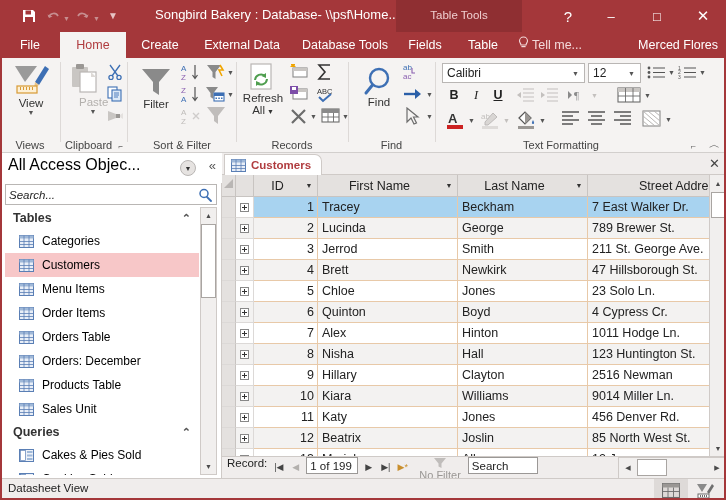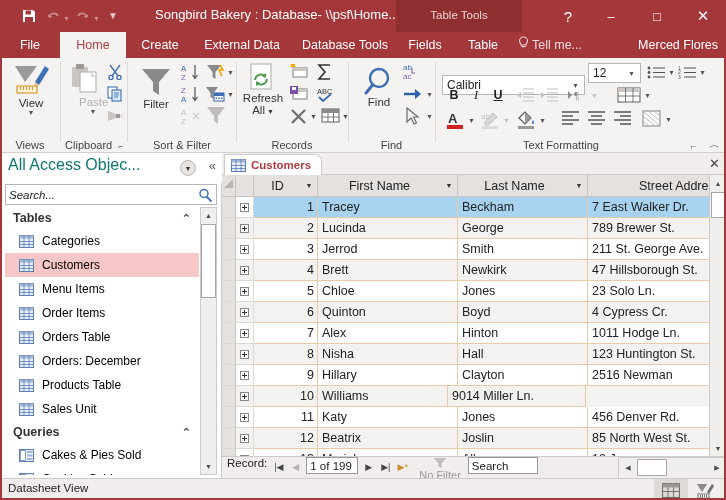--- a/index.html
+++ b/index.html
@@ -99,21 +99,21 @@
   
   .navpane {
     position: absolute; left: 0; top: 153px; width: 222px; height: 325px;
     background: #ffffff; border-right: 1px solid #cfcac7;
   }
   .nav-header {
     position: absolute; left: 0; top: 0; width: 222px; height: 30px;
     background: #ffffff;
   }
   .nav-title {
-    position: absolute; left: 8px; top: 3px; font-size: 16px; color: #0f766e;
+    position: absolute; left: 8px; top: 3px; font-size: 16px; color: #000000;
     white-space: nowrap;
   }
   .nav-dd {
     position: absolute; right: 26px; top: 7px; width: 16px; height: 16px;
     border-radius: 50%; background: #e6e3e1; border: 1px solid #b9b6b4;
     display: flex; align-items: center; justify-content: center; font-size: 7px; color: #333;
   }
   .nav-collapse { position: absolute; right: 6px; top: 5px; font-size: 13px; color: #555; }
   .nav-search {
     position: absolute; left: 5px; top: 31px; width: 212px; height: 21px;
@@ -565,21 +565,21 @@
         <svg width="16" height="18" viewBox="0 0 16 18">
             <path d="M2 1 L2 15 L6 11 L9 17 L11.5 16 L8.5 10 L13 10 Z" fill="none" stroke="#6c6c6c" stroke-width="1.2"></path>
           </svg>
       </div>
       <span class="fmtbtn" style="left:76px;top:54px;width:9px;height:8px;font-size:7px;color:#555;">▼</span>
       <div class="glabel">Find</div>
     </div>
     <div class="gsep" style="left:435px;"></div>
 
     <div class="rgroup" style="left:436px;width:290px;">
-      <div class="combo" style="left:6px;top:5px;width:143px;height:20px;margin-top:12px;">
+      <div class="combo" style="left:6px;top:5px;width:143px;height:20px;">
         <span class="val">Calibri</span>
         <span class="arr">▼</span>
       </div>
       <div class="combo" style="left:152px;top:5px;width:53px;height:20px;">
         <span class="val">12</span>
         <span class="arr">▼</span>
       </div>
       <div class="fmtbtn" style="left:209px;top:4px;width:22px;height:20px;">
         <svg width="19" height="15" viewBox="0 0 19 15">
             <g fill="#555">
@@ -983,20 +983,21 @@
         <div class="cell" style="width:130px;">Clayton</div>
         <div class="cell" style="width:138px;">2516 Newman</div>
       </div>
 
       <div class="drow alt">
         <div class="rowsel"></div>
         <div class="expcell">
             <span class="plusbox"></span>
           </div>
         <div class="idcell" style="width:64px;">10</div>
+        <div class="cell" style="width:140px;">Kiara</div>
         <div class="cell" style="width:130px;">Williams</div>
         <div class="cell" style="width:138px;">9014 Miller Ln.</div>
       </div>
 
       <div class="drow">
         <div class="rowsel"></div>
         <div class="expcell">
             <span class="plusbox"></span>
           </div>
         <div class="idcell" style="width:64px;">11</div>

